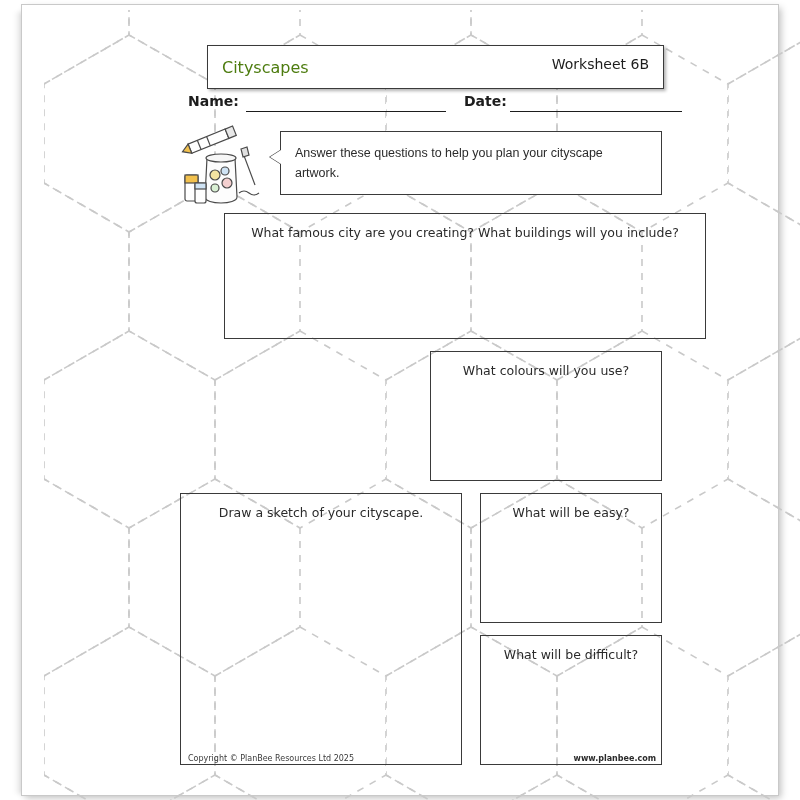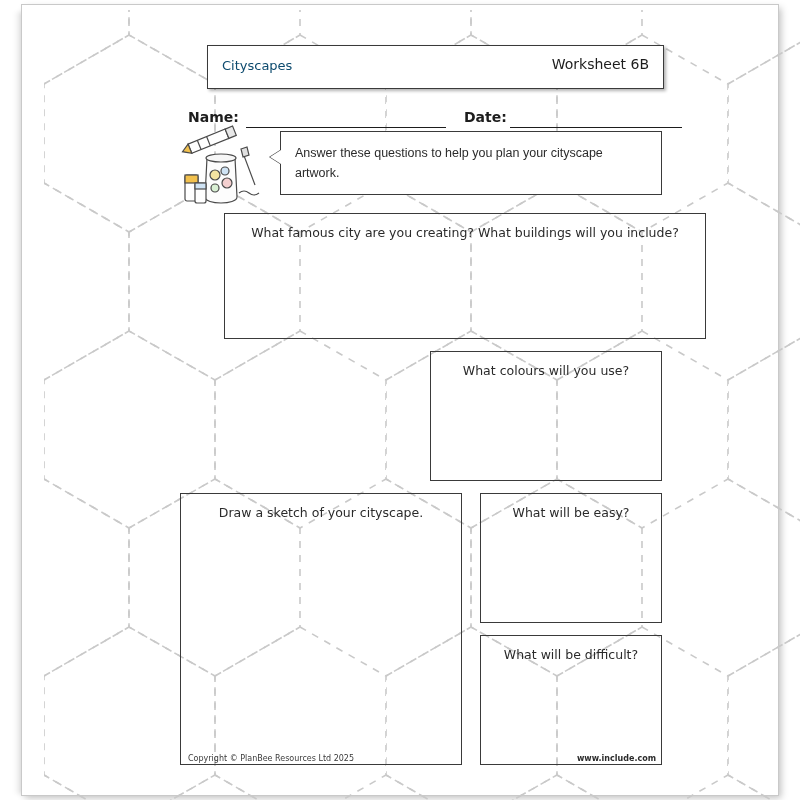--- a/index.html
+++ b/index.html
@@ -68,38 +68,38 @@
     height: 42px;
     background: #ffffff;
     border: 1px solid #3a3a3a;
     box-shadow: 2px 2px 3px rgba(0,0,0,0.3);
   }
   .header-title {
     position: absolute;
     left: 14px;
     top: 12px;
     font-family: "DejaVu Sans", sans-serif;
-    font-size: 13px;
-    color: #0c4a6e;
+    font-size: 16px;
+    color: #4d7c0f;
   }
   .header-worksheet {
     position: absolute;
     right: 14px;
     top: 10px;
     font-family: "DejaVu Sans", sans-serif;
     font-size: 14px;
     font-weight: normal;
     color: #1d1d1d;
   }
 
   
   .namedate {
     position: absolute;
     left: 26px;
-    top: 84px;
+    top: 68px;
     width: 470px;
     height: 24px;
   }
   .nd-label {
     position: absolute;
     font-size: 14px;
     font-weight: bold;
     color: #1d1d1d;
     font-family: "DejaVu Sans", sans-serif;
   }
@@ -294,17 +294,17 @@
 
       <div class="qbox" id="q-easy" style="left:318px; width:182px; height:130px;">
         <div class="qlabel">What will be easy?</div>
       </div>
 
       <div class="qbox" id="q-diff">
         <div class="qlabel">What will be difficult?</div>
       </div>
 
       <div class="footer-left">Copyright © PlanBee Resources Ltd 2025</div>
-      <div class="footer-right">www.include.com</div>
+      <div class="footer-right">www.planbee.com</div>
 
     </div>
   </div>
 </div>
 
 </body></html>

